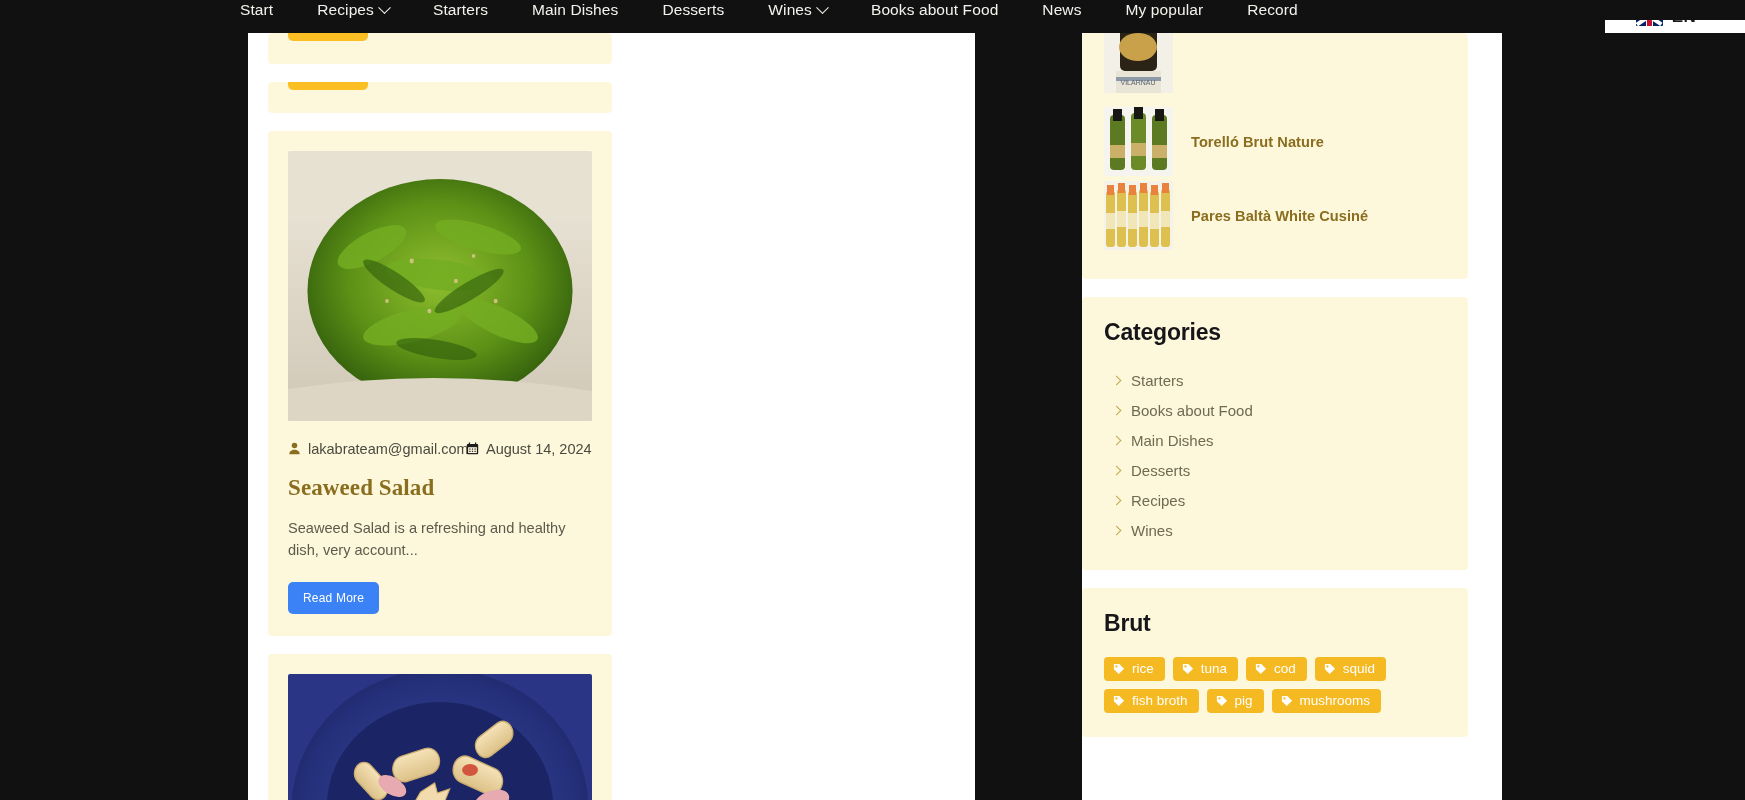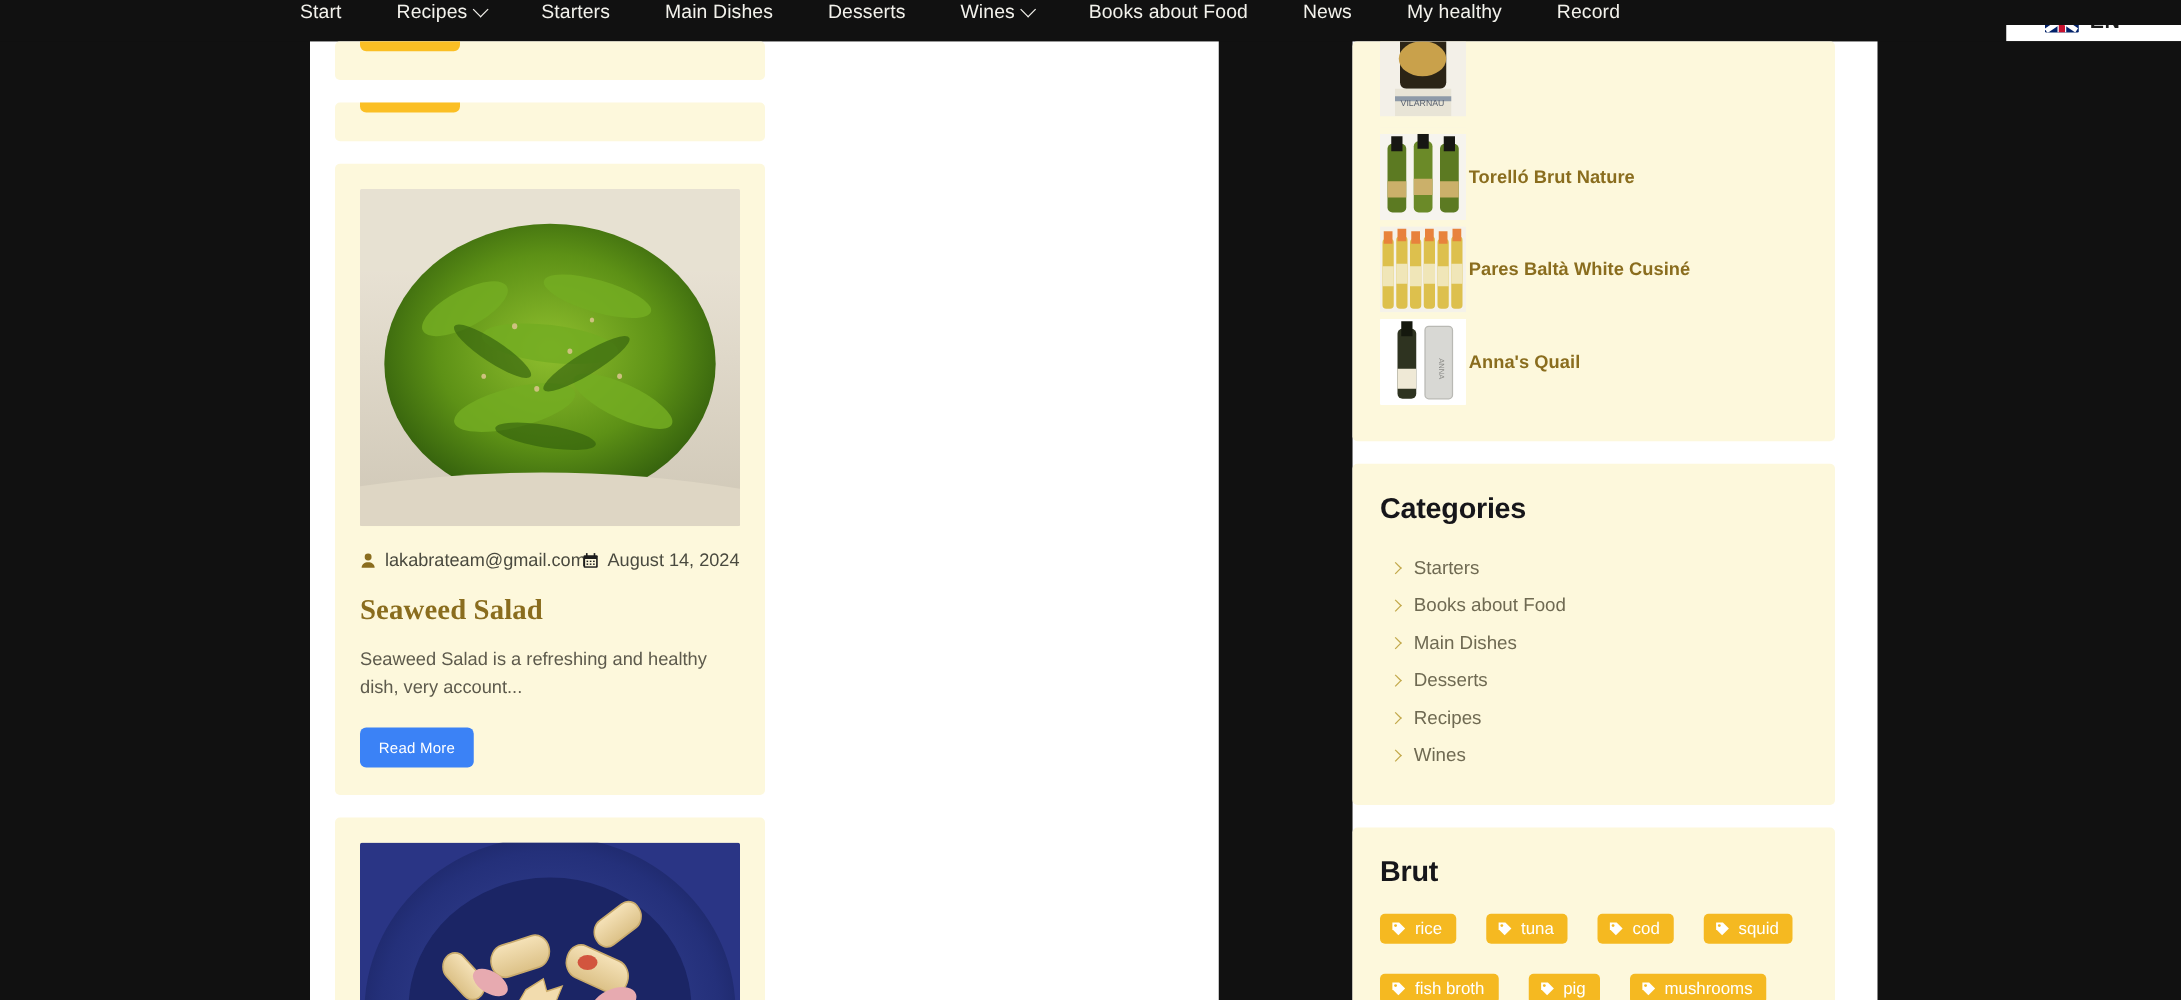--- a/index.html
+++ b/index.html
@@ -181,21 +181,21 @@
     padding: 22px 22px 24px 22px;
     margin-bottom: 18px;
   }
   .widget.clip-top { padding-top: 0; margin-top: 0; }
   .widget-title {
     font-size: 23px; font-weight: 700; color: #16161a;
     letter-spacing: -.2px;
     margin-bottom: 20px;
   }
   .wine-row {
-    display: flex; align-items: center; gap: 2px;
+    display: flex; align-items: center; gap: 18px;
     margin-bottom: 5px;
   }
   .wine-thumb {
     width: 69px; height: 69px; flex: none;
     border-radius: 1px; overflow: hidden;
   }
   .wine-thumb svg { display: block; width: 100%; height: 100%; }
   .wine-name {
     font-size: 14.6px; color: #8a6d1e; font-weight: 600;
     letter-spacing: .05px;
@@ -209,21 +209,21 @@
     cursor: pointer;
   }
   .chev {
     width: 7px; height: 7px;
     border-right: 1.9px solid #c2a84a;
     border-top: 1.9px solid #c2a84a;
     transform: rotate(45deg);
     flex: none;
   }
 
-  .tag-wrap { display: flex; flex-wrap: wrap; gap: 24px; }
+  .tag-wrap { display: flex; flex-wrap: wrap; gap: 8px; }
   .tag {
     display: inline-flex; align-items: center; gap: 7px;
     background: #f5b921;
     color: #ffffff;
     font-size: 13.5px;
     border-radius: 4px;
     padding: 4px 11px 5px 9px;
     cursor: pointer;
   }
   .tag svg { flex: none; }
@@ -253,21 +253,21 @@
       <span>Wines</span>
       <span class="caret"></span>
     </a>
     <a class="nav-item">
       <span>Books about Food</span>
     </a>
     <a class="nav-item">
       <span>News</span>
     </a>
     <a class="nav-item">
-      <span>My healthy</span>
+      <span>My popular</span>
     </a>
     <a class="nav-item">
       <span>Record</span>
     </a>
   </nav>
 </div>
 
 <div class="lang">
   <span class="flag">
       <i></i>
@@ -471,34 +471,20 @@
               <rect x="24" y="32" width="9" height="16"></rect>
                 <rect x="35" y="30" width="9" height="16"></rect>
               <rect x="46" y="32" width="9" height="16"></rect>
                 <rect x="57" y="30" width="9" height="16"></rect>
             </g>
           </svg>
         </span>
         <span class="wine-name">Pares Baltà White Cusiné</span>
       </div>
 
-      <div class="wine-row">
-        <span class="wine-thumb">
-          <svg viewBox="0 0 69 69" preserveAspectRatio="none">
-            <rect width="69" height="69" fill="#ffffff"></rect>
-            <rect x="14" y="8" width="15" height="56" rx="4" fill="#2e3320"></rect>
-            <rect x="17" y="2" width="9" height="12" fill="#15180e"></rect>
-            <rect x="14" y="40" width="15" height="16" fill="#efe9d6"></rect>
-            <rect x="36" y="6" width="22" height="58" rx="3" fill="#d8d8d4"></rect>
-            <rect x="36" y="6" width="22" height="58" rx="3" fill="none" stroke="#b9b9b4" stroke-width="1"></rect>
-            <text x="47" y="40" font-size="6" fill="#8c8c88" text-anchor="middle" font-family="sans-serif" transform="rotate(90 47 40)">ANNA</text>
-          </svg>
-        </span>
-        <span class="wine-name">Anna's Quail</span>
-      </div>
     </section>
 
     <section class="widget">
       <h3 class="widget-title">Categories</h3>
       <ul class="cat-list">
         <li class="cat-item">
           <span class="chev"></span>
           <span>Starters</span>
         </li>
         <li class="cat-item">

